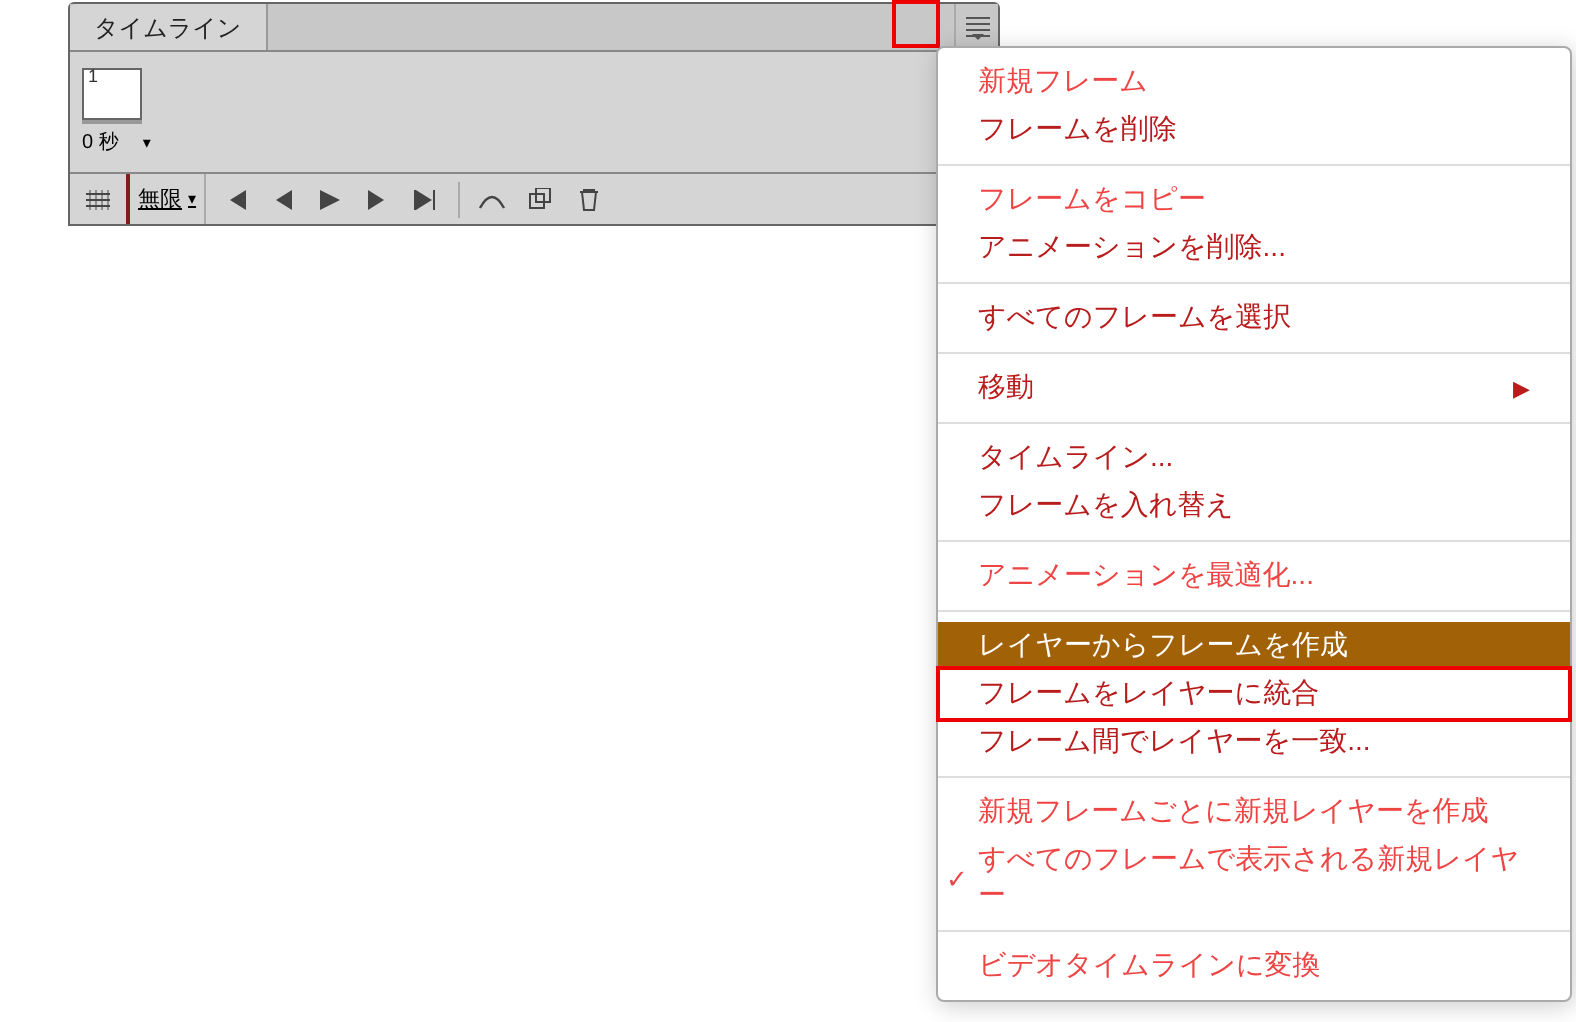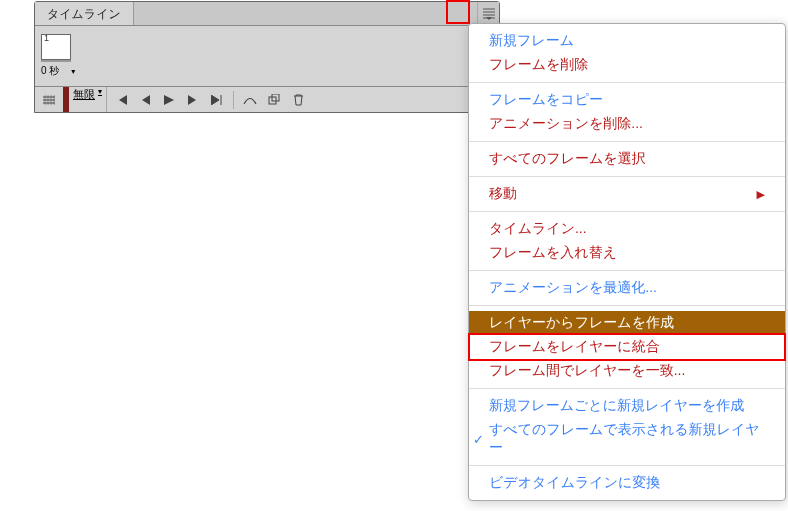--- a/index.html
+++ b/index.html
@@ -107,25 +107,25 @@
 }
 .ctrl-btn svg { display: block; }
 .ctrl-sep {
   width: 1px;
   height: 18px;
   background: #aaa;
   margin: 0 2px;
 }
 .loop-select {
   display: flex;
-  align-items: flex-start;
+  align-items: center;
   gap: 3px;
   font-size: 11px;
   padding: 0 4px;
-  border-left: 6px solid #7f1d1d;
+  border-left: 2px solid #7f1d1d;
   border-right: 1px solid #aaa;
   height: 100%;
   text-decoration: underline;
 }
 .loop-select .arrow { font-size: 8px; }
 
 
 .red-outline-menu {
   position: absolute;
   left: 446px; top: 0px;
@@ -142,21 +142,21 @@
   width: 318px;
   background: #fff;
   border: 1px solid #aaa;
   border-radius: 4px;
   box-shadow: 1px 2px 12px rgba(0,0,0,0.2);
   padding: 5px 0;
   font-size: 14px;
 }
 .menu-item {
   padding: 3px 20px 3px 20px;
-  color: #3b82f6;
+  color: #ef4444;
   cursor: default;
   position: relative;
   display: flex;
   align-items: center;
 }
 .menu-item.disabled {
   color: #b91c1c;
 }
 .menu-item .check {
   position: absolute;

